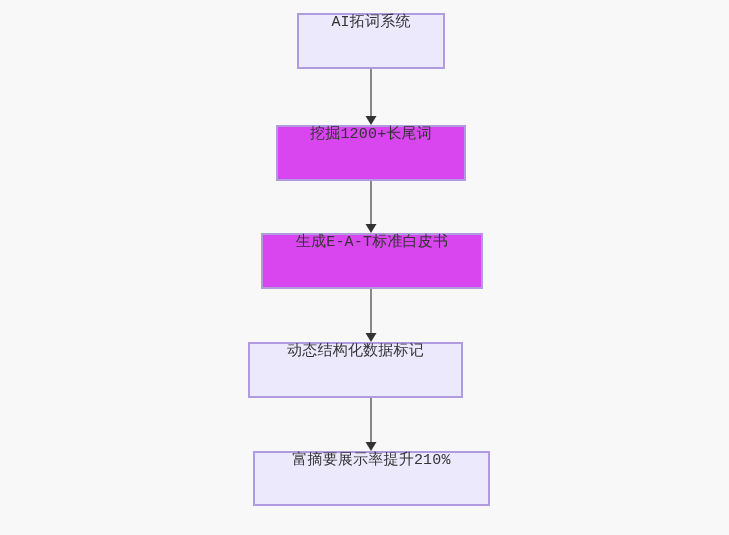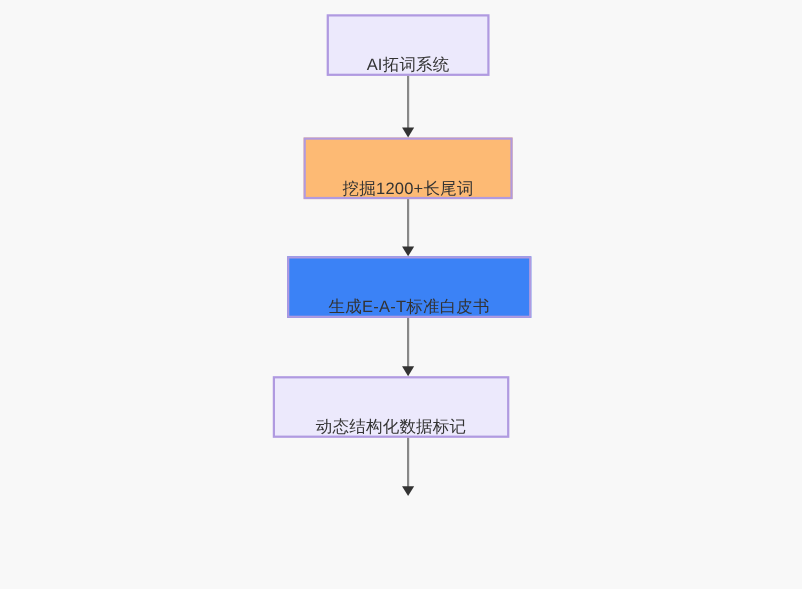--- a/index.html
+++ b/index.html
@@ -17,27 +17,28 @@
     position: relative;
     width: 729px;
     height: 535px;
   }
   .node {
     position: absolute;
     box-sizing: border-box;
     background: #ece9fc;
     border: 2px solid #b09ae0;
     display: flex;
-    align-items: flex-end;
+    align-items: flex-start;
     justify-content: center;
     color: #333333;
     font-size: 15px;
     letter-spacing: 0.2px;
     white-space: nowrap;
     user-select: none;
+    font-family: Liberation Mono, monospace;
   }
   .node-label {
     display: block;
     line-height: 1;
   }
   .edge {
     position: absolute;
     width: 14px;
   }
   .edge svg {
@@ -55,32 +56,35 @@
 </style>
 </head>
 <body style="background: rgb(248, 248, 248);">
 
 <div id="flowchart">
 
   <div class="node" id="node-n1" style="left: 297px; top: 13px; width: 148px; height: 56px; background: rgb(236, 233, 252); border-color: rgb(176, 154, 224); color: rgb(51, 51, 51);">
     <span class="node-label">AI拓词系统</span>
   </div>
 
-  <div class="node" id="node-n2" style="left: 276px; top: 125px; width: 190px; height: 56px; background: #fdba74; border-color: rgb(176, 154, 224); color: rgb(51, 51, 51);">
+  <div class="node" id="node-n2" style="left: 276px; top: 125px; width: 190px; height: 56px; background: #d946ef; border-color: rgb(176, 154, 224); color: rgb(51, 51, 51);">
     <span class="node-label">挖掘1200+长尾词</span>
   </div>
 
-  <div class="node" id="node-n3" style="left: 261px; top: 233px; width: 222px; height: 56px; background: #3b82f6; border-color: rgb(176, 154, 224); color: rgb(51, 51, 51);">
+  <div class="node" id="node-n3" style="left: 261px; top: 233px; width: 222px; height: 56px; background: #d946ef; border-color: rgb(176, 154, 224); color: rgb(51, 51, 51);">
     <span class="node-label">生成E-A-T标准白皮书</span>
   </div>
 
   <div class="node" id="node-n4" style="left: 248px; top: 342px; width: 215px; height: 56px; background: rgb(236, 233, 252); border-color: rgb(176, 154, 224); color: rgb(51, 51, 51);">
     <span class="node-label">动态结构化数据标记</span>
   </div>
 
+  <div class="node" id="node-n5" style="left: 253px; top: 451px; width: 237px; height: 55px; background: rgb(236, 233, 252); border-color: rgb(176, 154, 224); color: rgb(51, 51, 51);">
+    <span class="node-label">富摘要展示率提升210%</span>
+  </div>
 
   <div class="edge" id="edge-e1" style="left: 364px; top: 69px; height: 56px;">
     <svg width="14" height="56">
       <path class="edge-line" d="M7,0 L7,48" style="stroke: rgb(136, 136, 136);"></path>
       <polygon class="edge-head" points="1.5,47 12.5,47 7,56" style="fill: rgb(51, 51, 51);"></polygon>
     </svg>
   </div>
 
   <div class="edge" id="edge-e2" style="left: 364px; top: 181px; height: 52px;">
     <svg width="14" height="52">

